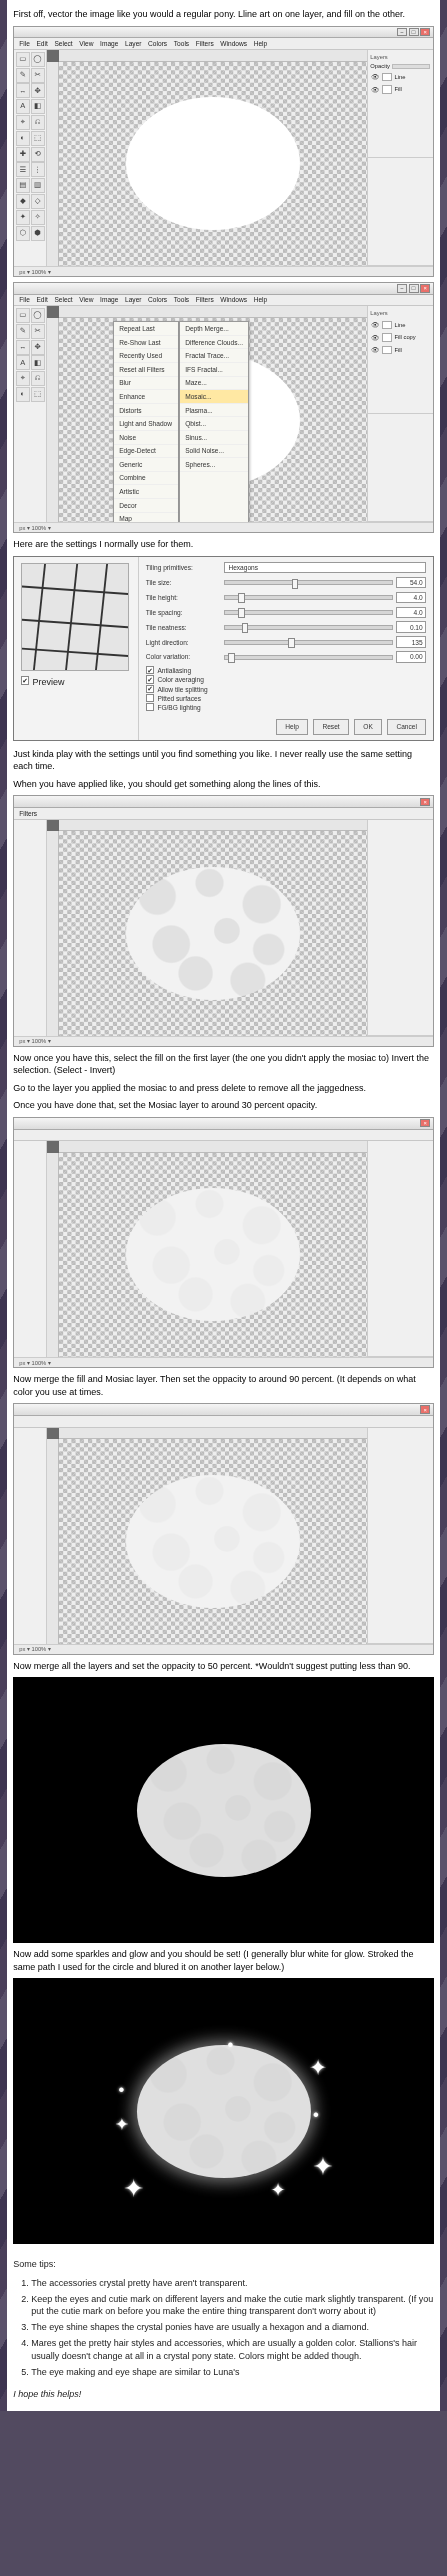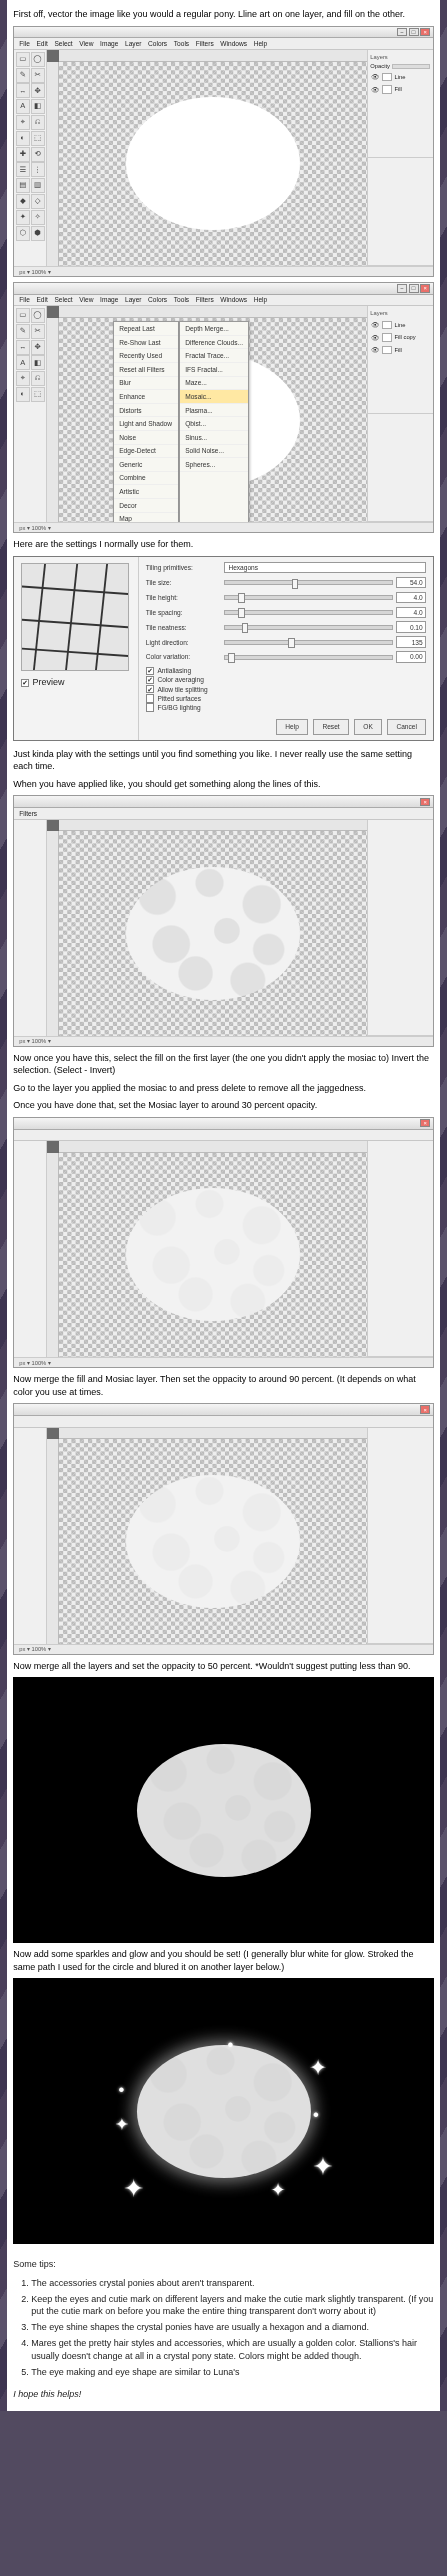--- a/index.html
+++ b/index.html
@@ -216,21 +216,21 @@
     position:absolute; top:-2.5px; width:6.6px; height:10px; background:#f6f6f6; border:0.8px solid #888;
   }
   .num-box {
     width:30px; height:11.6px; border:0.8px solid #999; background:#fff; font-size:6.6px;
     display:flex; align-items:center; justify-content:flex-end; padding-right:2.5px;
   }
   .select-box {
     flex:1; height:11.6px; border:0.8px solid #999; background:#fff; font-size:6.6px;
     display:flex; align-items:center; padding:0 3.3px;
   }
-  .check { display:flex; align-items:center; gap:3.3px; }
+  .check { display:flex; gap:3.3px; }
   .checkbox { width:8.3px; height:8.3px; border:0.8px solid #888; background:#fff; display:flex;align-items:center;justify-content:center;font-size:6.6px; }
   .dialog-buttons { display:flex; gap:5px; justify-content:flex-end; margin-top:6.6px; }
   .dlg-btn {
     padding:2.5px 8.3px; border:0.8px solid #999; background:#eee; font-size:6.6px;
   }
   
   .black-panel {
     background:#000;
     height: 266px;
     display:flex; align-items:center; justify-content:center;
@@ -614,21 +614,21 @@
     <span class="sparkle" style="bottom:-28px;left:-13.3px;font-size:25px">✦</span>
     <span class="sparkle" style="top:33px;left:-18px">•</span>
     <span class="sparkle" style="top:58px;right:-8.3px">•</span>
     <span class="sparkle" style="bottom:42px;left:-21.6px">✦</span>
   </div>
 </div>
 
 <div class="tips-section">
   <p class="tips-heading">Some tips:</p>
   <ol class="tips">
-    <li>The accessories crystal ponies about aren't transparent.</li>
+    <li>The accessories crystal pretty have aren't transparent.</li>
     <li>Keep the eyes and cutie mark on different layers and make the cutie mark slightly transparent. (If you put the cutie mark on before you make the entire thing transparent don't worry about it)</li>
     <li>The eye shine shapes the crystal ponies have are usually a hexagon and a diamond.</li>
     <li>Mares get the pretty hair styles and accessories, which are usually a golden color. Stallions's hair usually doesn't change at all in a crystal pony state. Colors might be added though.</li>
     <li>The eye making and eye shape are similar to Luna's</li>
   </ol>
   <p class="closing">I hope this helps!</p>
 </div>
 
 </div>
 </div>

